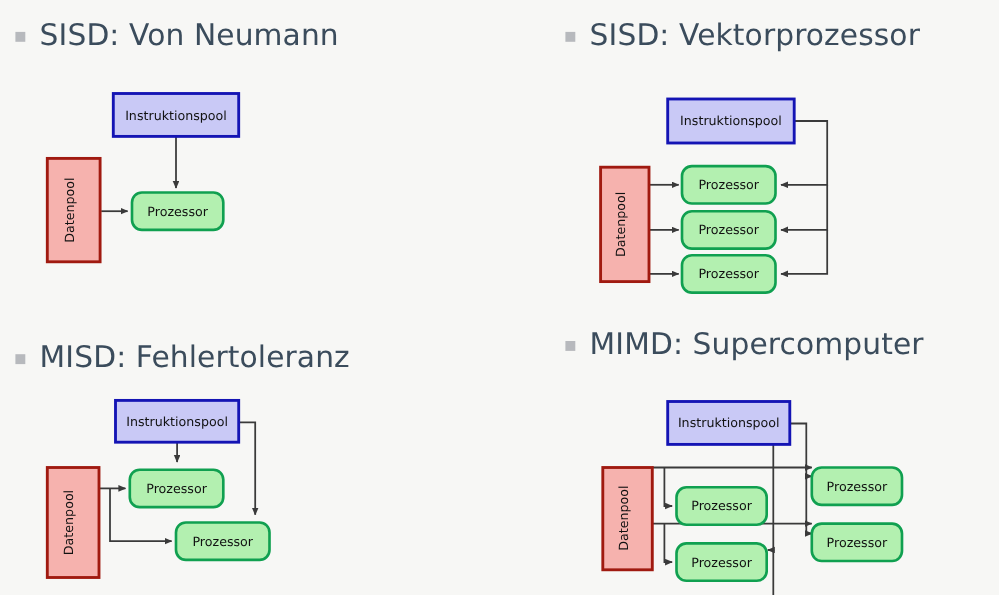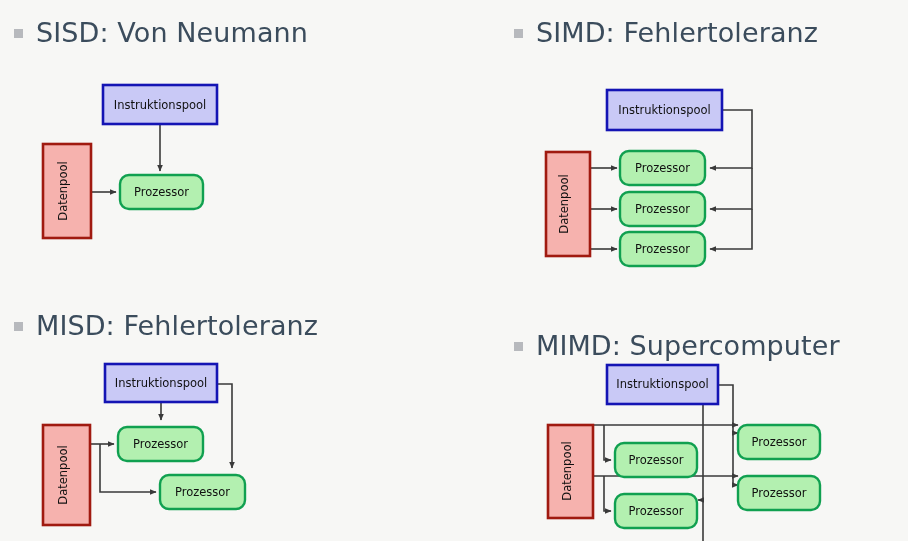--- a/index.html
+++ b/index.html
@@ -29,21 +29,21 @@
   .headline .htext{
     font-size:27px;
     color:#3b4c5c;
     font-weight:400;
     letter-spacing:.1px;
     line-height:1;
   }
   #q-sisd .headline{left:14px;top:19px;}
   #q-simd .headline{left:60px;top:19px;}
   #q-misd .headline{left:14px;top:32px;}
-  #q-mimd .headline{left:60px;top:20px;margin-top:32px;}
+  #q-mimd .headline{left:60px;top:20px;}
 
   svg{position:absolute;left:0;top:0;overflow:visible;}
   .dgm-text{
     font-family:"DejaVu Sans","Liberation Sans",sans-serif;
     font-size:11.5px;
     fill:#111111;
   }
 </style>
 </head>
 <body>
@@ -79,21 +79,21 @@
       <g>
         <rect x="120" y="175" width="83" height="34" rx="9" ry="9" fill="#b3f0b0" stroke="#10a050" stroke-width="2.4"></rect>
         <text class="dgm-text" x="161.5" y="196" text-anchor="middle">Prozessor</text>
       </g>
     </svg>
   </div>
 
   <div class="quad" id="q-simd">
     <div class="headline">
       <span class="bullet"></span>
-      <span class="htext">SIMD: Fehlertoleranz</span>
+      <span class="htext">SISD: Vektorprozessor</span>
     </div>
 
     <svg width="454" height="280" viewBox="0 0 454 280">
       <defs>
         <marker id="ah2" markerWidth="7" markerHeight="7" refX="6.4" refY="3" orient="auto" markerUnits="userSpaceOnUse">
           <path d="M0,0 L7,3 L0,6 z" fill="#3a3a3a"></path>
         </marker>
       </defs>
 
       <path d="M268,110 L298,110 L298,168 L256,168" stroke="#3a3a3a" stroke-width="1.6" fill="none" marker-end="url(#ah2)"></path>

